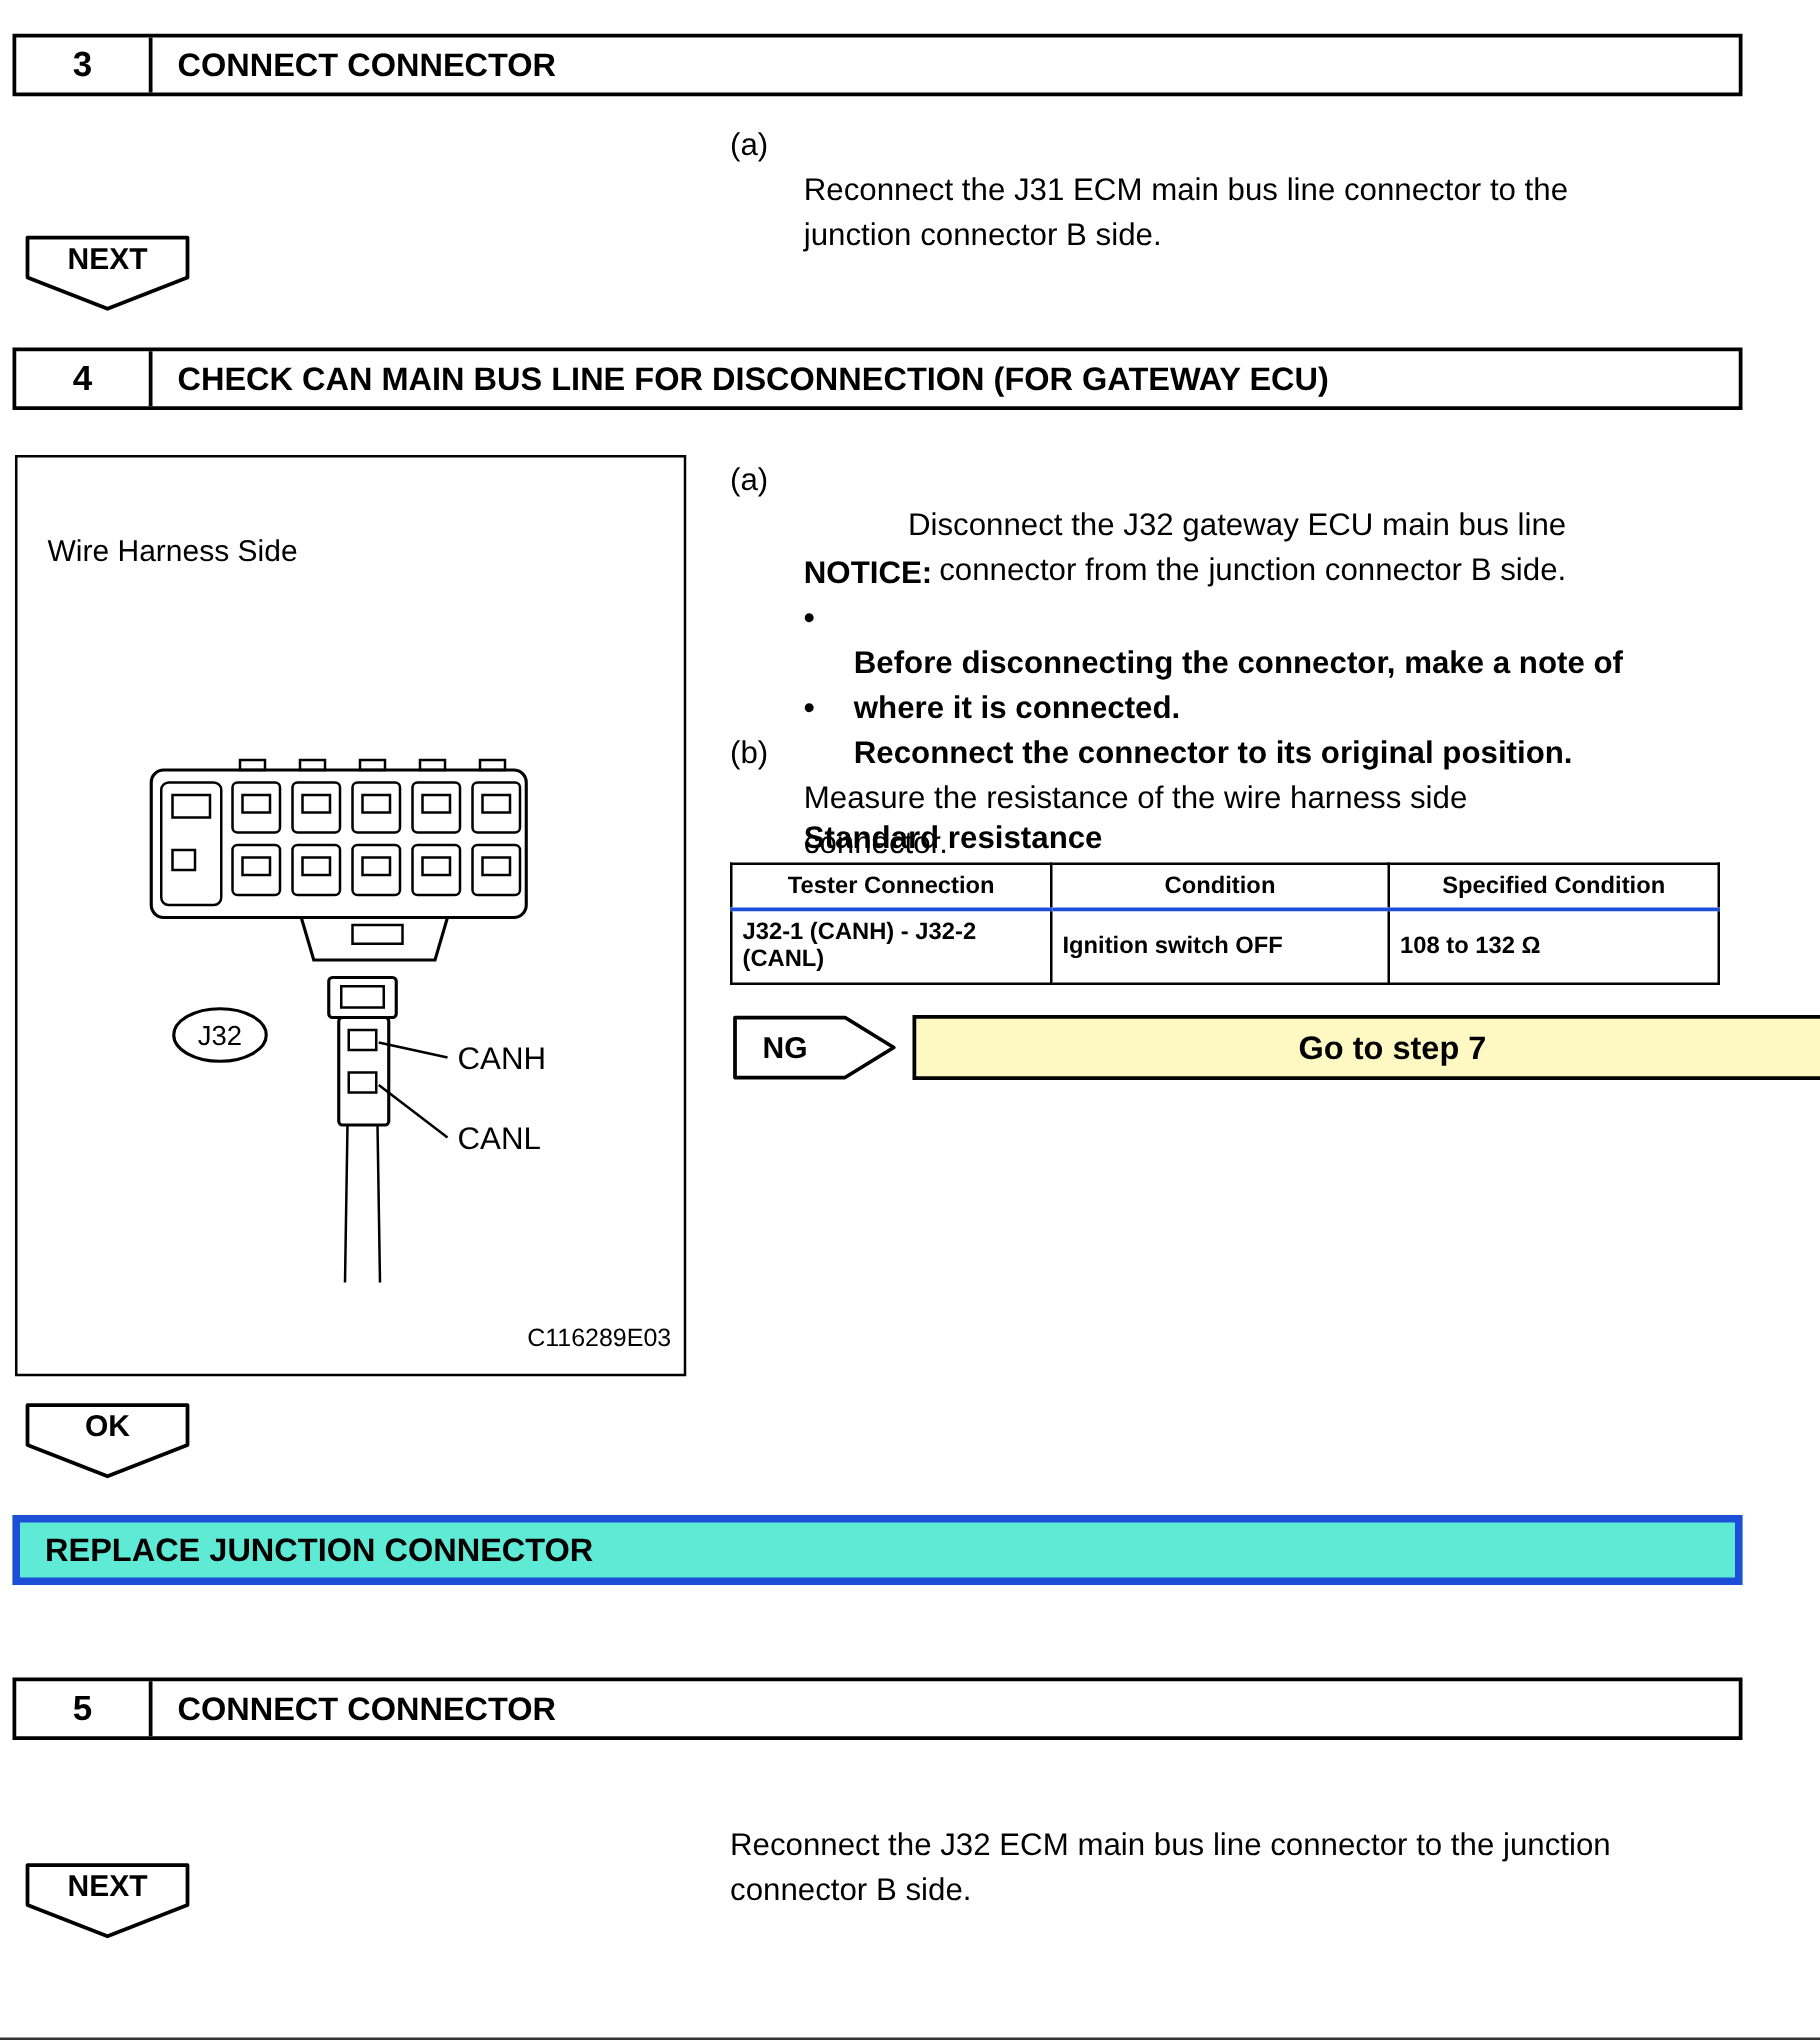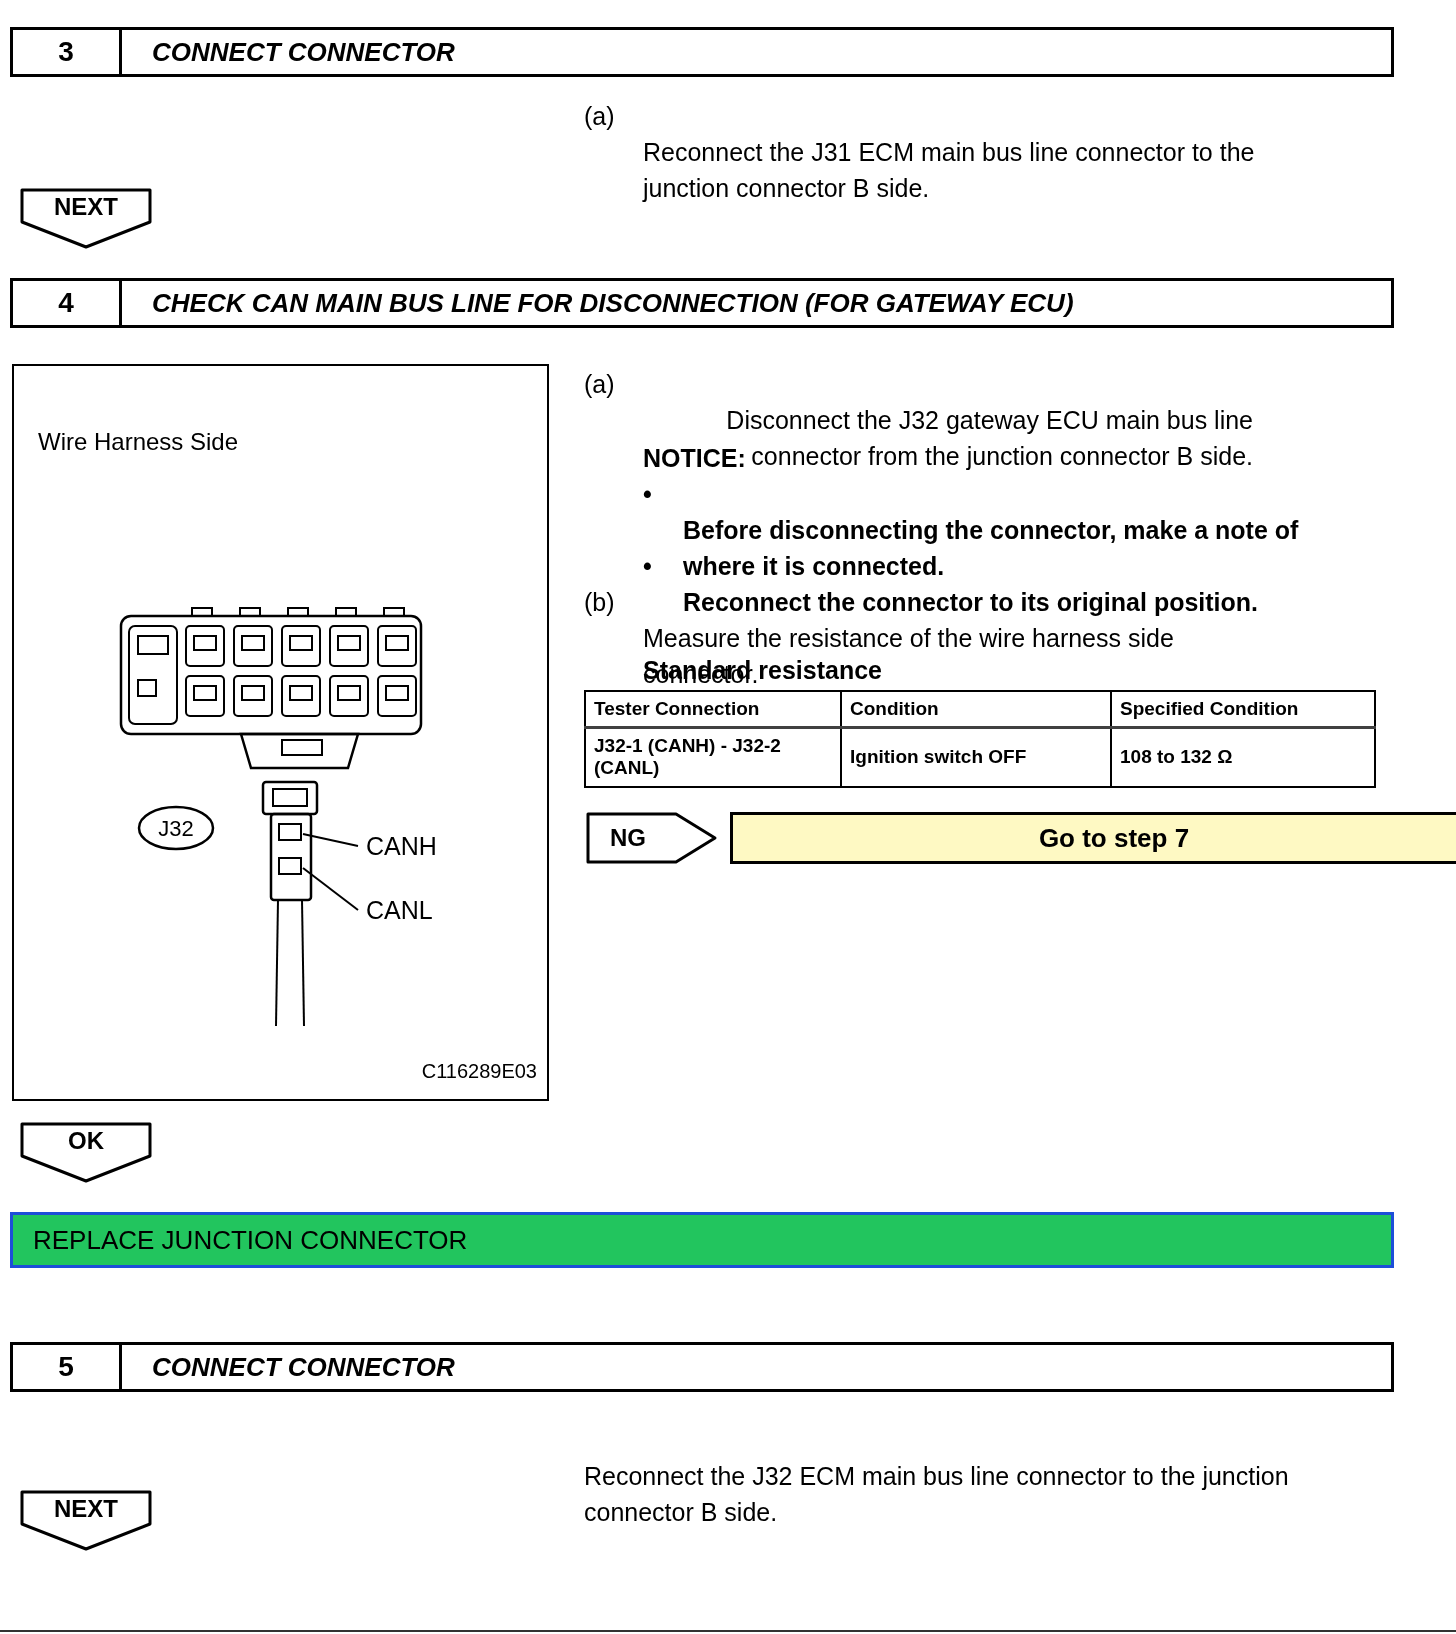--- a/index.html
+++ b/index.html
@@ -23,24 +23,23 @@
     background:#fff;
   }
   .step-num {
     width:109px; flex:none;
     display:flex; align-items:center; justify-content:center;
     font-weight:bold; font-size:28px;
     border-right:3px solid #000;
   }
   .step-title {
     display:flex; align-items:center;
-    padding-left:30px;
+    padding-left:20px;
     font-weight:bold; font-size:26px;
     white-space:nowrap;
-    font-style:italic;
   }
   
   .body-item {
     position:absolute;
     display:flex;
     font-size:25px; line-height:36px;
   }
   .item-label { width:59px; flex:none; }
   .item-text  { display:block;margin-top:36px; }
   .notice-heading {
@@ -87,40 +86,40 @@
     position:absolute; left:584px; top:690px; width:790px;
     border-collapse:collapse; table-layout:fixed;
     background:#fff;
   }
   .spec-table th, .spec-table td {
     border:2px solid #000;
     font-size:19px; font-weight:bold;
     text-align:left; vertical-align:middle;
     padding:2px 8px;
   }
-  .spec-table thead th { height:36px; border-bottom:3px solid #404040; }
+  .spec-table thead th { height:36px; border-bottom:3px solid #1d4ed8;text-align:center; }
   .spec-table tbody td { height:60px; }
   
   .goto-box {
     position:absolute; left:730px; top:812px;
     width:768px; height:52px;
     border:3px solid #000;
     display:flex; align-items:center; justify-content:center;
     font-weight:bold; font-size:26px;
     background:#fef9c3;
   }
   
   .result-bar {
     position:absolute; left:10px; top:1212px;
     width:1384px; height:56px;
-    border:3px solid #1d4ed8;
+    border:6px solid #1d4ed8;
     display:flex; align-items:center;
     padding-left:20px;
-    font-weight:normal; font-size:26px;
-    background:#22c55e;
+    font-weight:bold; font-size:26px;
+    background:#5eead4;
   }
   .bottom-rule {
     position:absolute; left:0; top:1630px;
     width:1456px; height:2px; background:#333;
   }
 </style>
 </head>
 <body>
 
 <div class="page">

